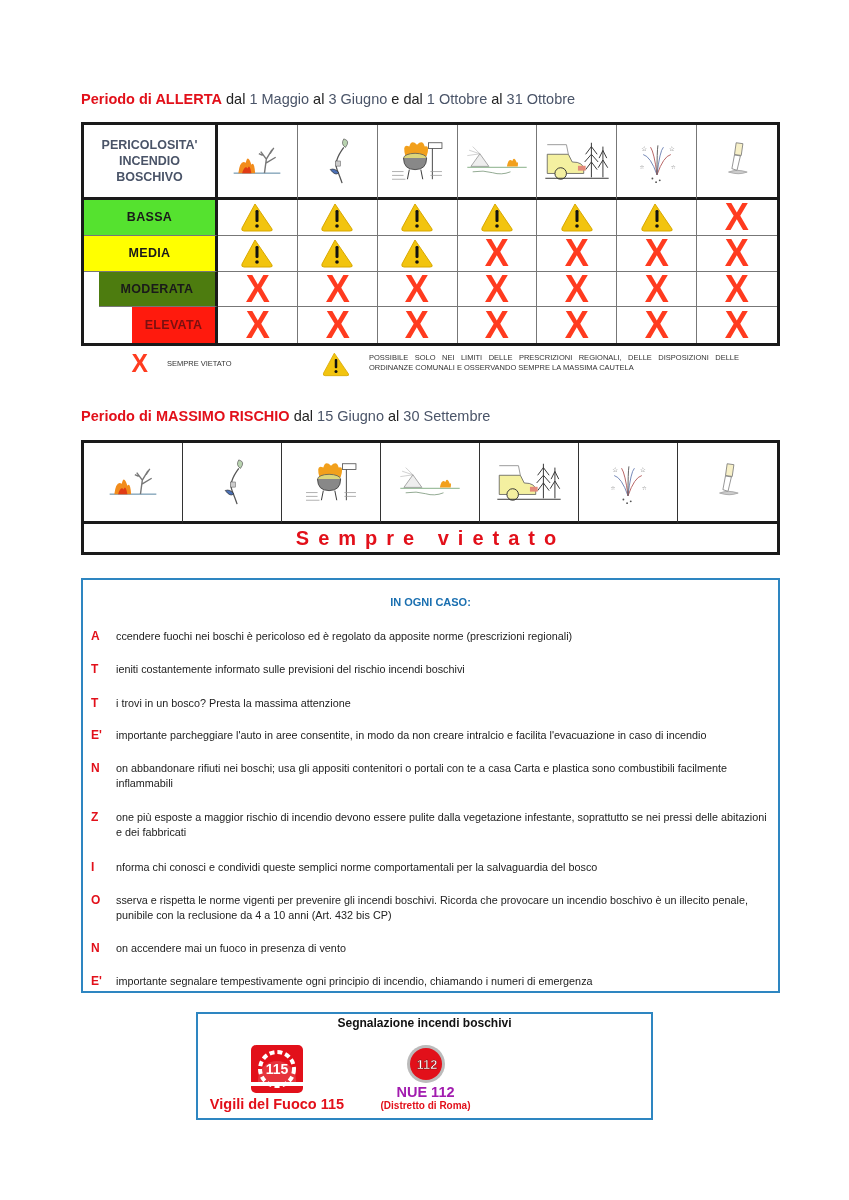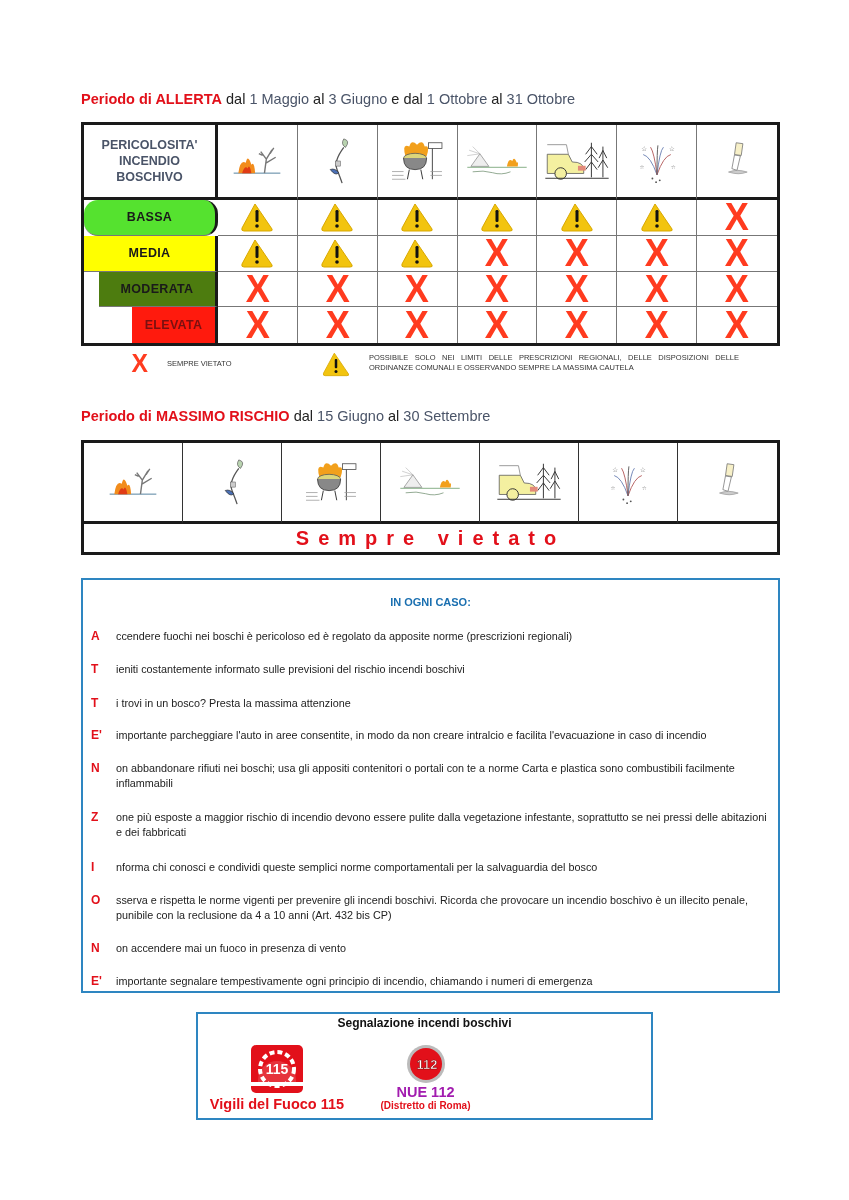--- a/index.html
+++ b/index.html
@@ -178,21 +178,21 @@
         <circle cx="24" cy="48" r="1" fill="#555"></circle>
       </svg>
     </div>
     <div class="cell header-row pic col-last">
       <svg viewBox="0 0 40 50" width="34" height="46">
         <rect x="18" y="4" width="8" height="14" fill="#f7f0c8" stroke="#666" stroke-width="0.8" transform="rotate(8 22 11)"></rect>
         <path d="M17 18 L24 19 L20 36 L14 34 Z" fill="#fff" stroke="#666" stroke-width="0.8"></path>
         <path d="M10 38 Q20 34 32 38 Q22 42 10 38 Z" fill="#ccc" stroke="#777" stroke-width="0.6"></path>
       </svg>
     </div>
-    <div class="cell label-col lvl-bassa" style="background: rgb(85, 226, 47); border-radius: 14px;">
+    <div class="cell label-col lvl-bassa" style="background: rgb(85, 226, 47);">
       <span class="level-label">BASSA</span>
     </div>
     <div class="cell">
       <span class="warn">
         <svg viewBox="0 0 36 30">
           <path d="M16 2 L33 27 Q34 29 31 29 L5 29 Q2 29 3 26 Z" fill="#f2c40f" stroke="#d9a800" stroke-width="1"></path>
           <rect x="16.5" y="8" width="3" height="12" rx="1.2" fill="#111"></rect>
           <circle cx="18" cy="24" r="1.8" fill="#111"></circle>
         </svg>
       </span>
@@ -449,21 +449,21 @@
   <div class="rule" style="top:116px;">
       <span class="initial">T</span>
       <span class="txt">i trovi in un bosco? Presta la massima attenzione</span>
     </div>
   <div class="rule" style="top:148px;">
       <span class="initial">E'</span>
       <span class="txt">importante parcheggiare l'auto in aree consentite, in modo da non creare intralcio e facilita l'evacuazione in caso di incendio</span>
     </div>
   <div class="rule" style="top:181px;">
       <span class="initial">N</span>
-      <span class="txt">on abbandonare rifiuti nei boschi; usa gli appositi contenitori o portali con te a norme Carta e plastica sono combustibili facilmente inflammabili</span>
+      <span class="txt">on abbandonare rifiuti nei boschi; usa gli appositi contenitori o portali con te a casa Carta e plastica sono combustibili facilmente inflammabili</span>
     </div>
   <div class="rule" style="top:230px;">
       <span class="initial">Z</span>
       <span class="txt">one più esposte a maggior rischio di incendio devono essere pulite dalla vegetazione infestante, soprattutto se nei pressi delle abitazioni e dei fabbricati</span>
     </div>
   <div class="rule" style="top:280px;">
       <span class="initial">I</span>
       <span class="txt">nforma chi conosci e condividi queste semplici norme comportamentali per la salvaguardia del bosco</span>
     </div>
   <div class="rule" style="top:313px;">

